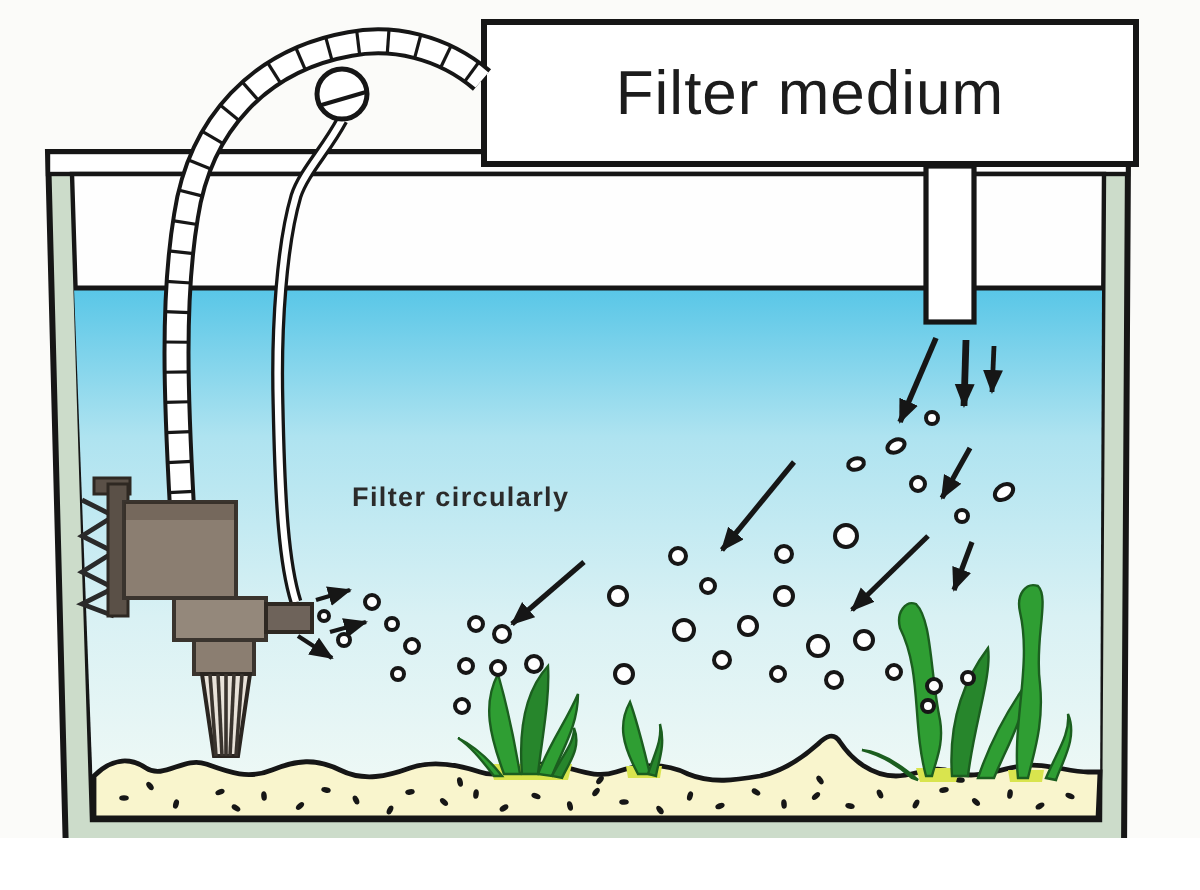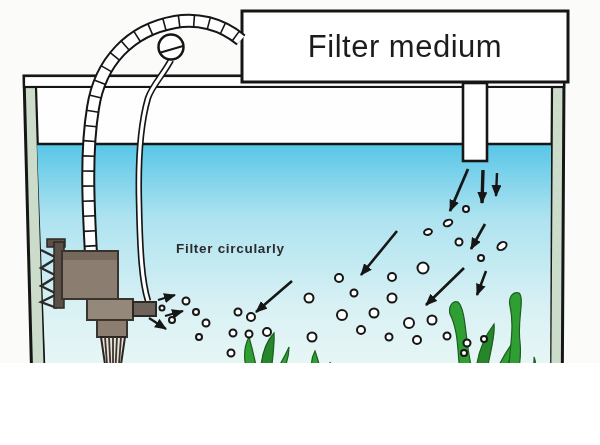--- a/index.html
+++ b/index.html
@@ -1,17 +1,17 @@
 <!DOCTYPE html>
 <html style="--c-outline: #1a1a1a; --c-glass_tint: #ccdcca; --c-water_top: #58c6e7; --c-water_mid: #aee3f0; --c-water_bottom: #f2faf6; --c-sand: #f9f5cd; --c-plant_green: #2f9e33; --c-plant_dark: #27862c; --c-plant_base: #d9e44e; --c-pump_body: #8b7e71; --c-pump_mid: #94887b; --c-pump_dark: #6e635a; --c-pump_plate: #5a5047; --c-strainer_light: #e8e2d9; --c-box_fill: #ffffff;"><head>
 <meta charset="utf-8">
 <style>
   html,body{margin:0;padding:0;background:#ffffff;}
   .stage{
-    position:relative;width:600px;height:363px;overflow:hidden;
+    position:relative;width:600px;height:419px;overflow:hidden;
     background:#fbfbf9;font-family:"Liberation Sans",sans-serif;
   }
   svg{display:block}
   .title-text{
     font-family:"Liberation Sans",sans-serif;
     font-size:31px;fill:#1c1c1c;letter-spacing:0.5px;
   }
   .small-label{
     font-family:"Liberation Sans",sans-serif;
     font-size:13.5px;font-weight:bold;fill:#2b2b2b;letter-spacing:0.7px;

